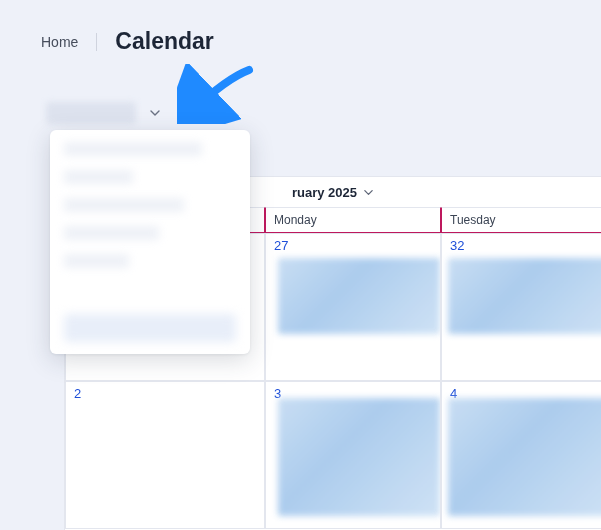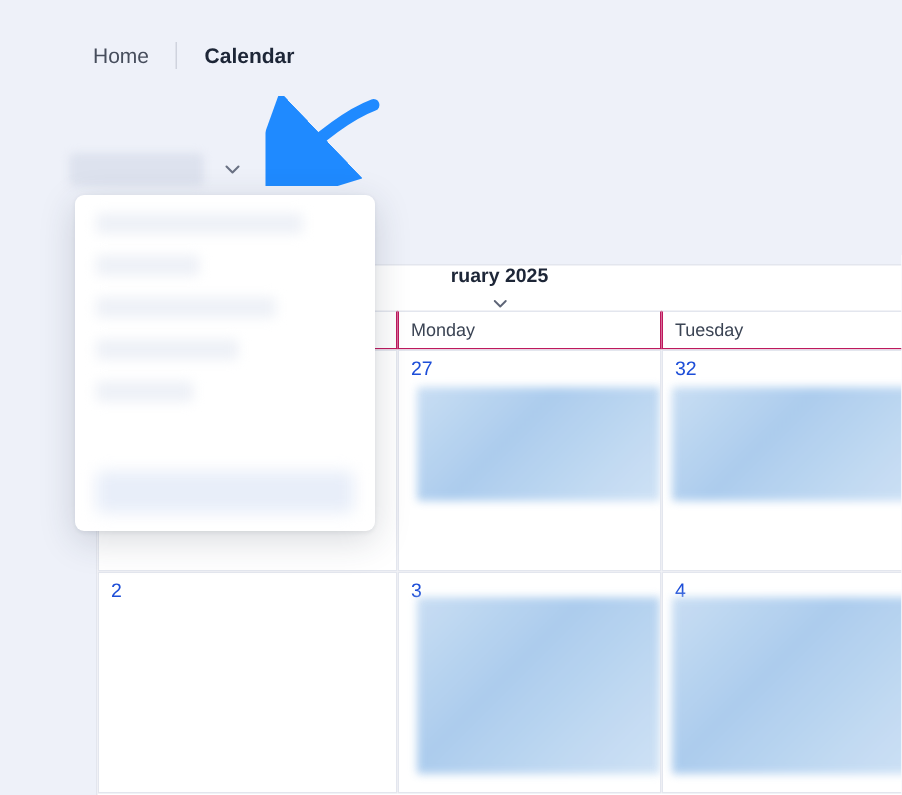--- a/index.html
+++ b/index.html
@@ -9,33 +9,33 @@
     background: #eef1f9;
     color: #1d2637;
     position: relative;
   }
 
   
   .header {
     display: flex;
     align-items: center;
     gap: 18px;
-    padding: 28px 0 0 62px;
+    padding: 28px 0 0 41px;
   }
   .bc-home {
     font-size: 14px;
     color: #464d5c;
   }
   .bc-sep {
     width: 1px;
     height: 18px;
     background: #cfd3de;
   }
   .bc-current {
-    font-size: 14px;
+    font-size: 23px;
     font-weight: 700;
     color: #1d2637;
   }
 
   
   .arrow-annot {
     position: absolute;
     left: 177px;
     top: 64px;
     pointer-events: none;
@@ -116,21 +116,20 @@
   .cal-header {
     display: flex;
     align-items: center;
     justify-content: center;
     gap: 6px;
     height: 30px;
     font-size: 13px;
     font-weight: 600;
     color: #1d2637;
     position: relative;
-    flex-direction: column;
   }
   .cal-header .caret2 {
     color: #5e6577;
     display: inline-flex;
   }
 
   .grid {
     display: grid;
     grid-template-columns: 200px 176px 176px;
     grid-template-rows: 26px 148px 148px;

